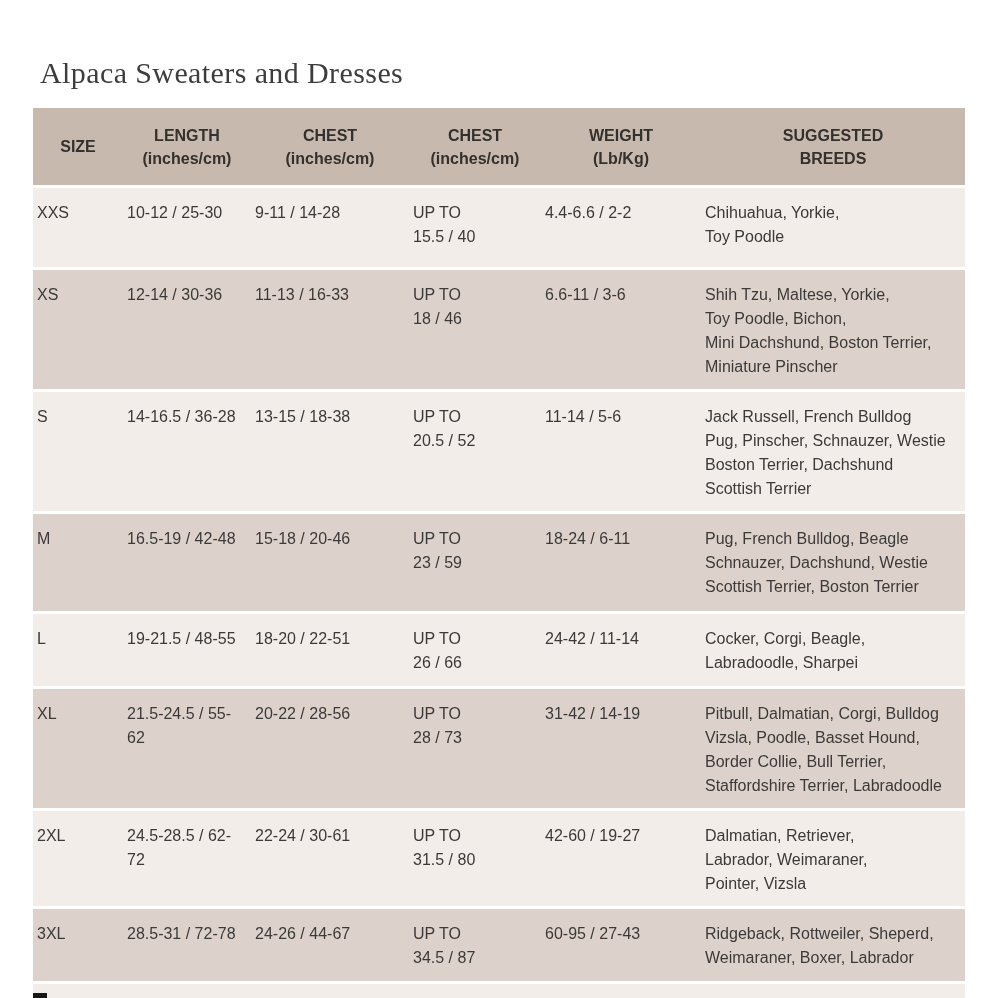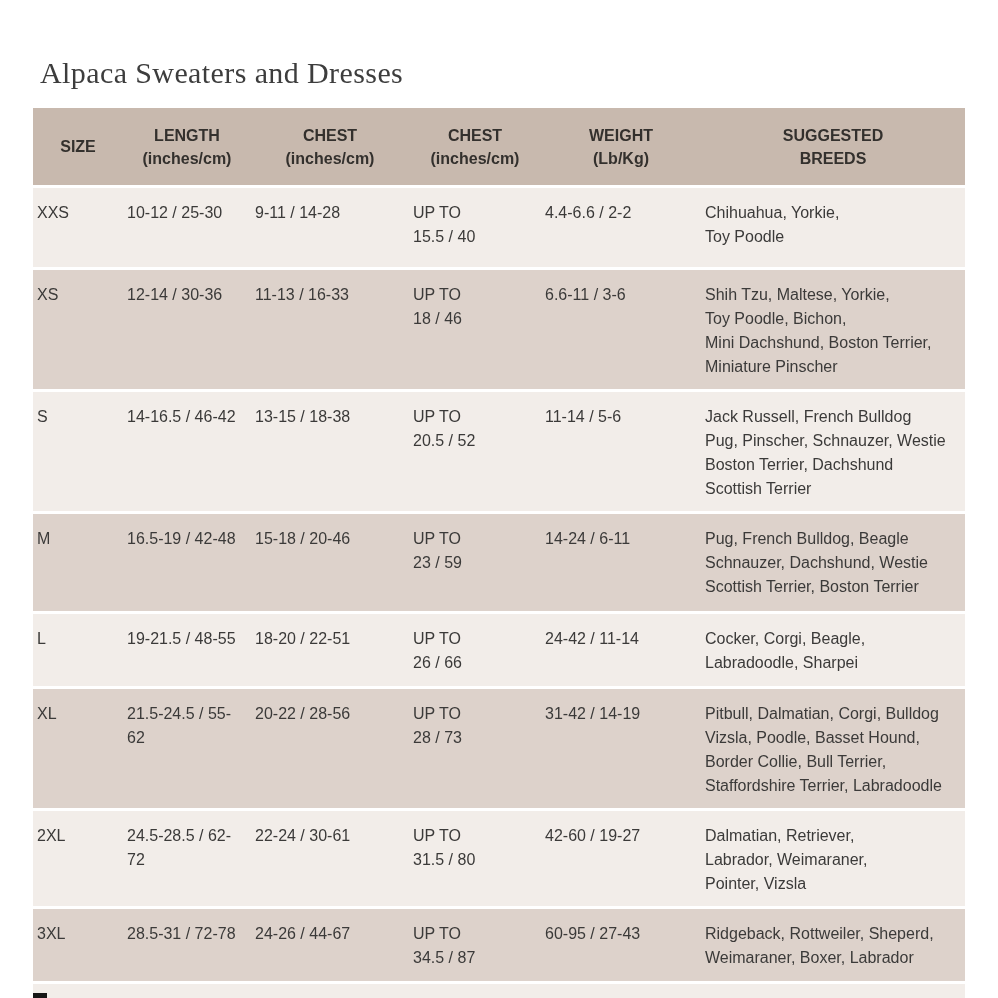--- a/index.html
+++ b/index.html
@@ -129,37 +129,37 @@
         <td>UP TO
 18 / 46</td>
         <td>6.6-11 / 3-6</td>
         <td>Shih Tzu, Maltese, Yorkie,
 Toy Poodle, Bichon,
 Mini Dachshund, Boston Terrier,
 Miniature Pinscher</td>
       </tr>
       <tr class="light rh2">
         <td>S</td>
-        <td>14-16.5 / 46-42</td>
+        <td>14-16.5 / 36-28</td>
         <td>13-15 / 18-38</td>
         <td>UP TO
 20.5 / 52</td>
         <td>11-14 / 5-6</td>
         <td>Jack Russell, French Bulldog
 Pug, Pinscher, Schnauzer, Westie
 Boston Terrier, Dachshund
 Scottish Terrier</td>
       </tr>
       <tr class="dark rh3">
         <td>M</td>
         <td>16.5-19 / 42-48</td>
         <td>15-18 / 20-46</td>
         <td>UP TO
 23 / 59</td>
-        <td>14-24 / 6-11</td>
+        <td>18-24 / 6-11</td>
         <td>Pug, French Bulldog, Beagle
 Schnauzer, Dachshund, Westie
 Scottish Terrier, Boston Terrier</td>
       </tr>
       <tr class="light rh4">
         <td>L</td>
         <td>19-21.5 / 48-55</td>
         <td>18-20 / 22-51</td>
         <td>UP TO
 26 / 66</td>

